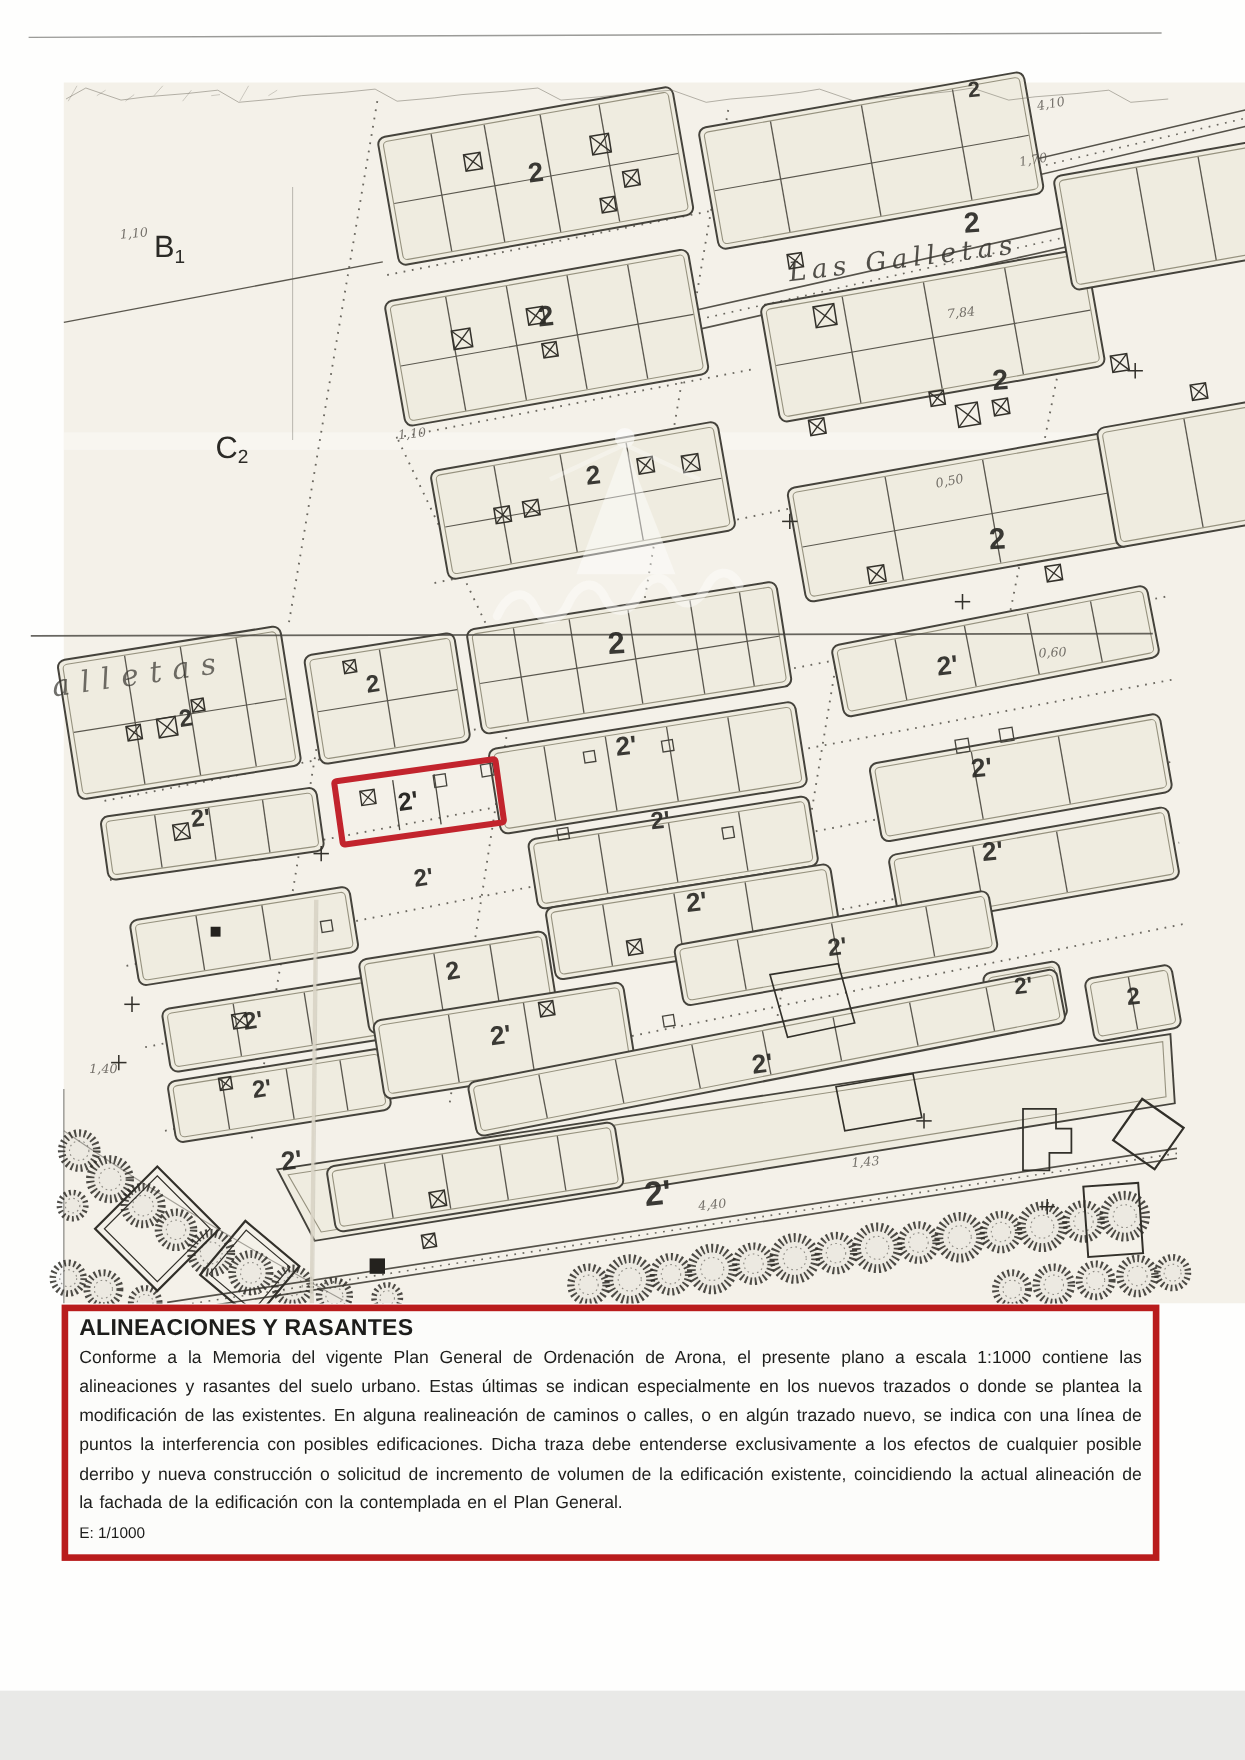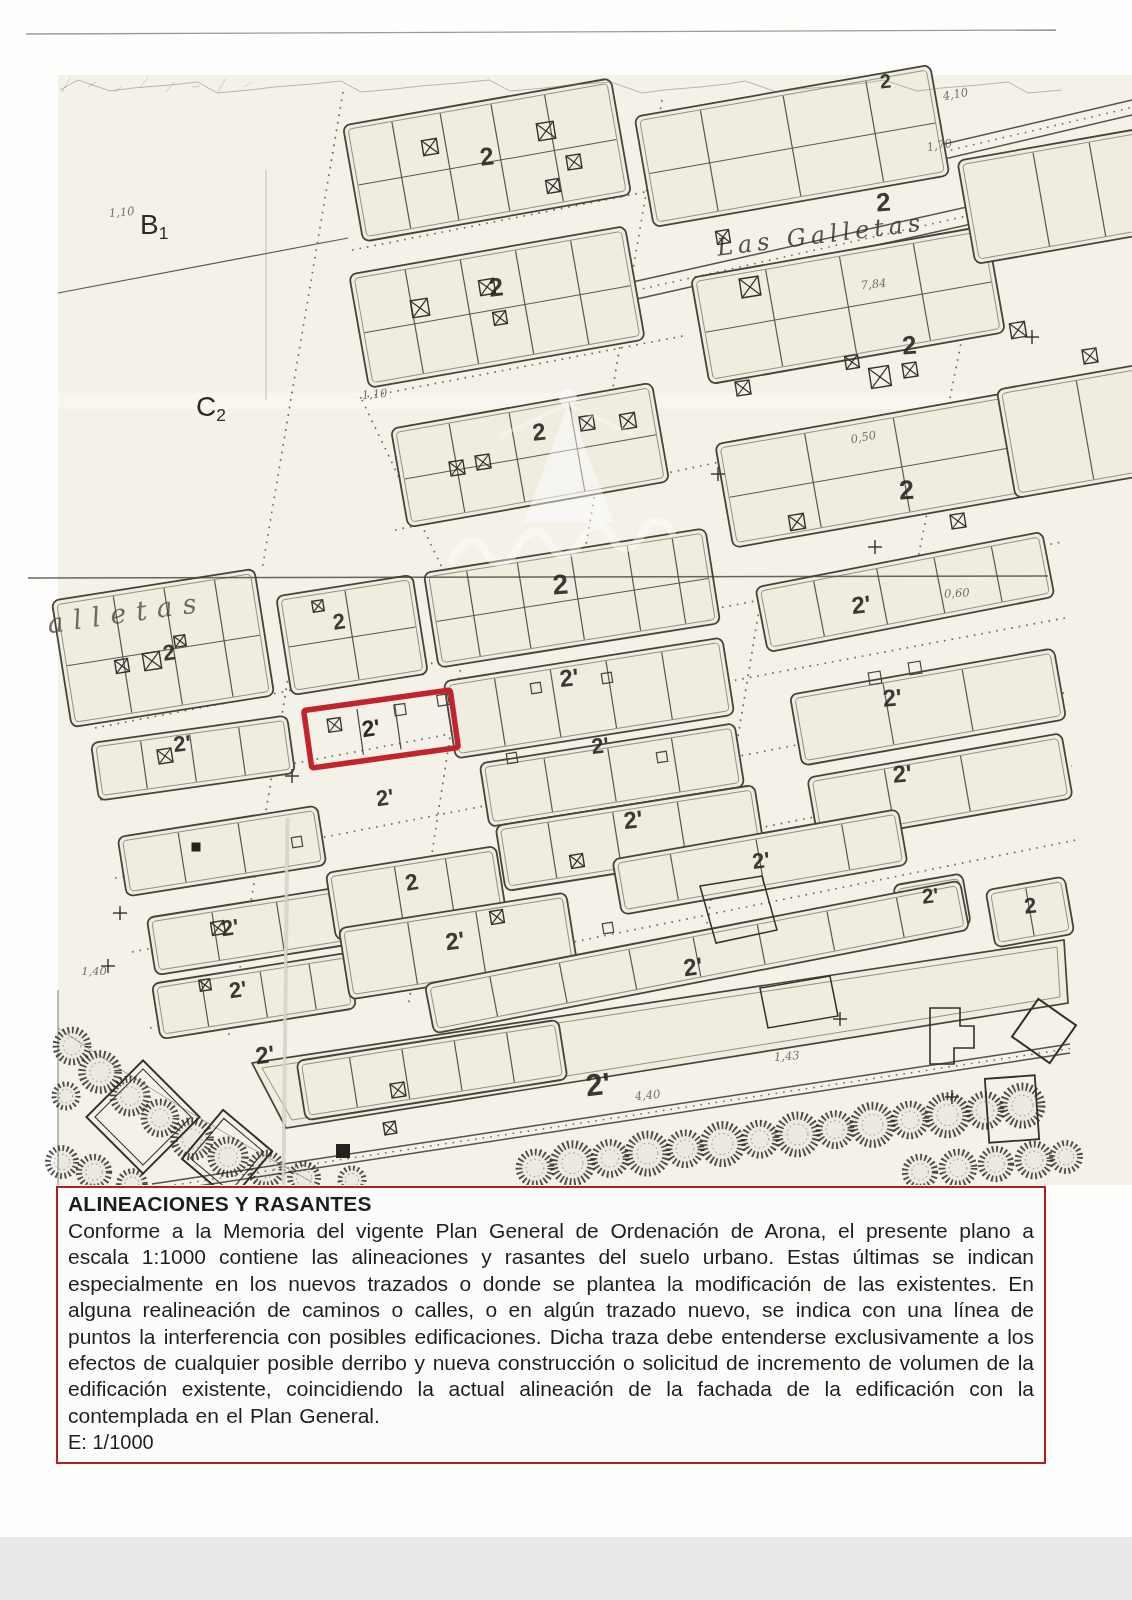--- a/index.html
+++ b/index.html
@@ -1,22 +1,22 @@
 <!DOCTYPE html>
 <html><head>
 <meta charset="utf-8">
 <style>
   html,body{margin:0;padding:0}
   body{width:1132px;height:1600px;background:#fff;font-family:"Liberation Sans",sans-serif;position:relative;overflow:hidden}
   .page{position:absolute;inset:0;background:#fefefd}
   #map{position:absolute;left:0;top:0}
-  .legend-box{position:absolute;left:56px;top:1186px;width:966px;border:2px solid #b91c1c;background:#fcfcfa;padding:2px 10px 6px 10px;color:#1d1d1b}
+  .legend-box{position:absolute;left:56px;top:1186px;width:966px;border:6px solid #b91c1c;background:#fcfcfa;padding:2px 10px 6px 10px;color:#1d1d1b}
   .legend-title{font-size:21px;font-weight:bold;line-height:28px;letter-spacing:.2px}
-  .legend-body,.legend-note{font-size:21px;line-height:26.4px;text-align:justify;margin:0;word-spacing:1.5px}
-  .legend-scale{font-size:20px;line-height:26.4px;margin:0}
+  .legend-body,.legend-note{font-size:16px;line-height:26.4px;text-align:justify;margin:0;word-spacing:1.5px}
+  .legend-scale{font-size:14px;line-height:26.4px;margin:0}
   .bottom-band{position:absolute;left:0;top:1537px;width:1132px;height:63px;background:#e9e9e7}
 </style>
 </head>
 <body>
 
 <div class="page">
   <svg id="map" width="1132" height="1185" viewBox="0 0 1132 1185">
       <g>
         <rect x="58" y="75" width="1074" height="1110" fill="#f4f1e9"></rect>
         <rect x="58" y="393" width="1074" height="16" fill="#ffffff" opacity="0.35"></rect>

